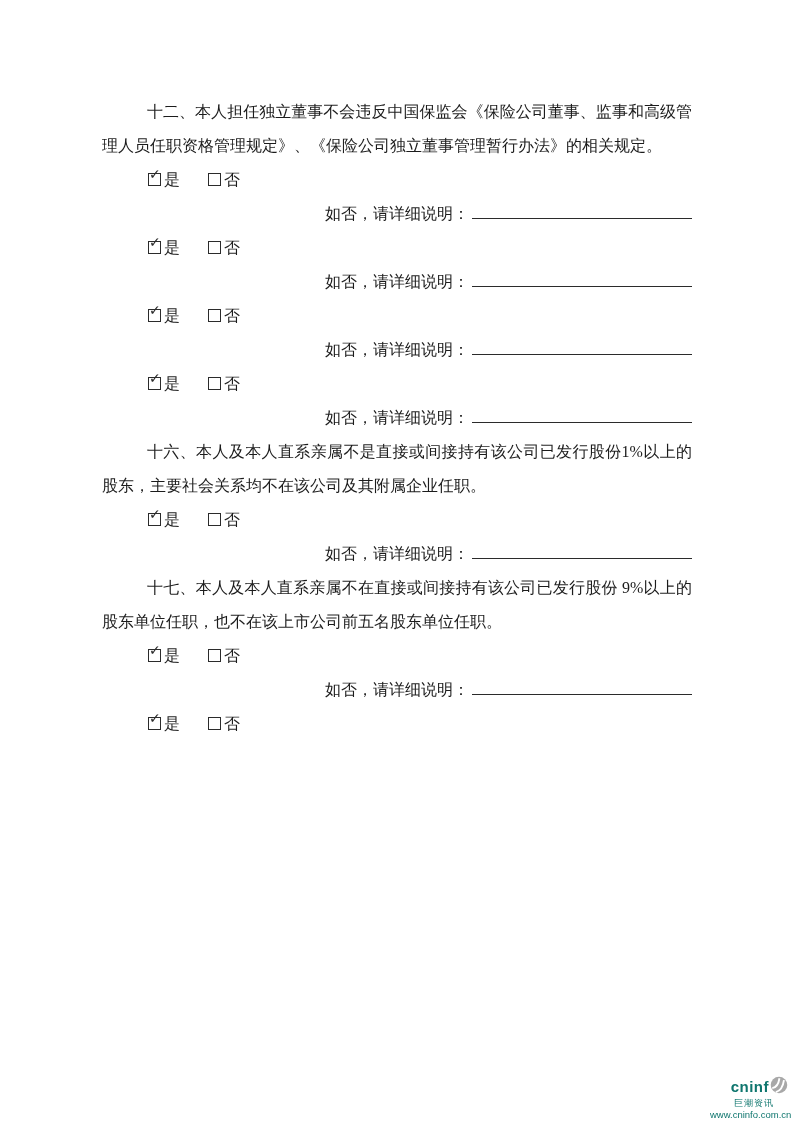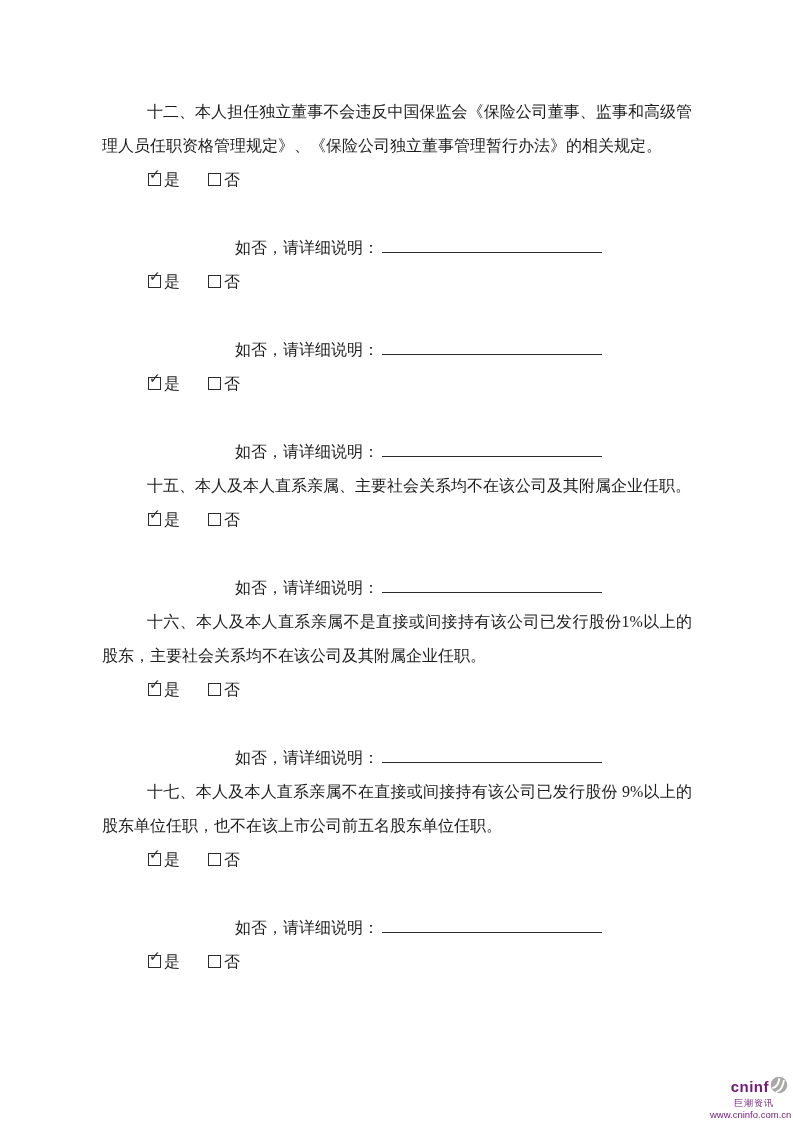--- a/index.html
+++ b/index.html
@@ -9,39 +9,39 @@
     color:#1c1c1c;overflow:hidden;
   }
   .page{position:absolute;inset:0;background:#ffffff;}
   .content{
     position:absolute;left:102px;top:95px;width:590px;
     font-size:16px;line-height:34px;text-align:justify;
   }
   p{margin:0;}
   .para{text-indent:45px;}
   .answer-row{padding-left:46px;text-align:left;}
-  .followup-row{padding-left:43px;text-align:center;margin-top:34px;}
+  .followup-row{padding-left:43px;text-align:right;}
   .cb{
     display:inline-block;width:13px;height:13px;
     border:1.5px solid #2b2b2b;box-sizing:border-box;
     position:relative;vertical-align:-1px;margin-right:3px;
   }
   .cb .tick{
     position:absolute;left:0px;top:-7px;font-size:14px;line-height:1;
     font-family:"DejaVu Sans","Liberation Sans",sans-serif;color:#2b2b2b;
   }
   .cb.second{margin-left:24px;}
   .blank-line{
     display:inline-block;width:220px;height:17px;
     border-bottom:1.5px solid #2b2b2b;vertical-align:baseline;margin-left:3px;
   }
   
   .cninfo{
     position:absolute;right:5px;top:1076px;width:78px;
-    text-align:right;color:#701a75;
+    text-align:right;color:#0f766e;
     font-family:"Liberation Sans","DejaVu Sans",sans-serif;
     line-height:1;user-select:none;
   }
   .cninfo .brandrow{display:flex;align-items:center;justify-content:flex-end;gap:1px;}
   .cninfo .brand{font-weight:bold;font-size:15px;letter-spacing:0.5px;}
   .cninfo .brand-cn{font-size:9px;letter-spacing:1px;margin-top:2px;padding-right:14px;}
   .cninfo .url{font-size:9.5px;margin-top:2px;letter-spacing:0;}
 </style>
 </head>
 <body>
@@ -67,21 +67,20 @@
     </p>
 
     <p class="answer-row">
       <span class="cb checked"><span class="tick">✓</span></span><span>是</span>
       <span class="cb second"></span><span>否</span>
     </p>
     <p class="followup-row">
       <span>如否，请详细说明：</span><span class="blank-line"></span>
     </p>
 
-    <p class="para">十五、本人及本人直系亲属、主要社会关系均不在该公司及其附属企业任职。</p>
     <p class="answer-row">
       <span class="cb checked"><span class="tick">✓</span></span><span>是</span>
       <span class="cb second"></span><span>否</span>
     </p>
     <p class="followup-row">
       <span>如否，请详细说明：</span><span class="blank-line"></span>
     </p>
 
     <p class="para">十六、本人及本人直系亲属不是直接或间接持有该公司已发行股份1%以上的股东，主要社会关系均不在该公司及其附属企业任职。</p>
     <p class="answer-row">

